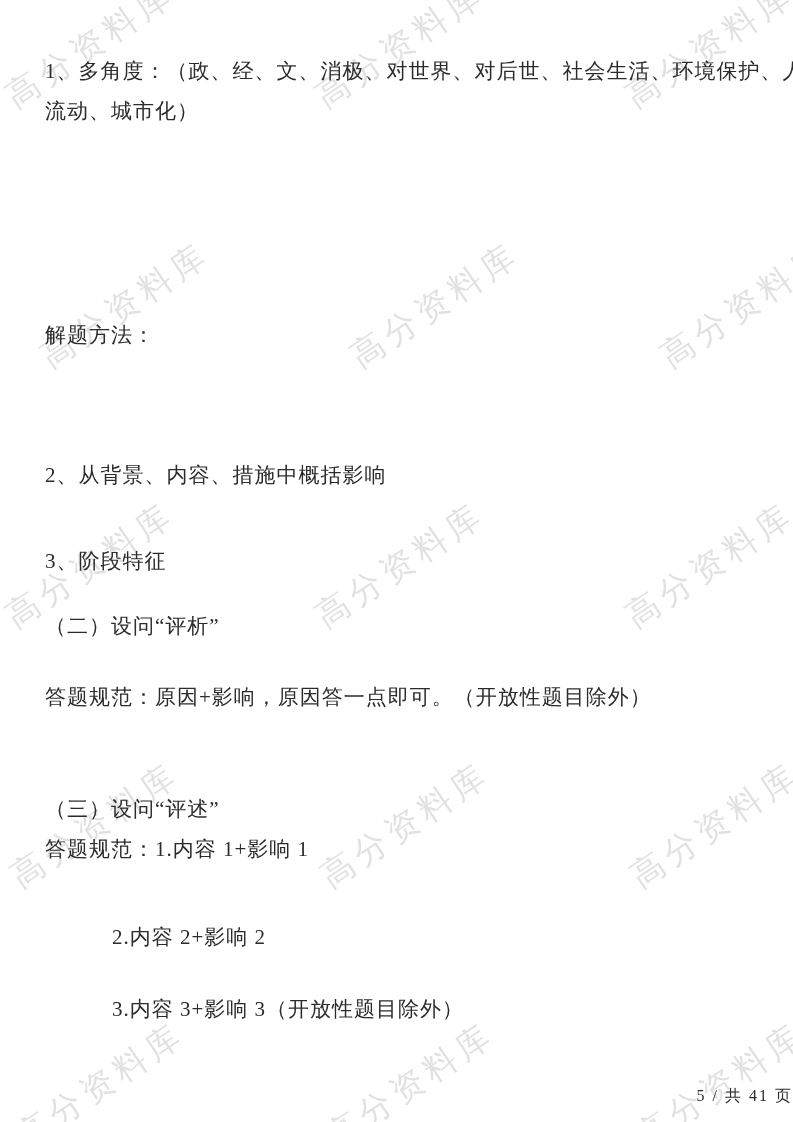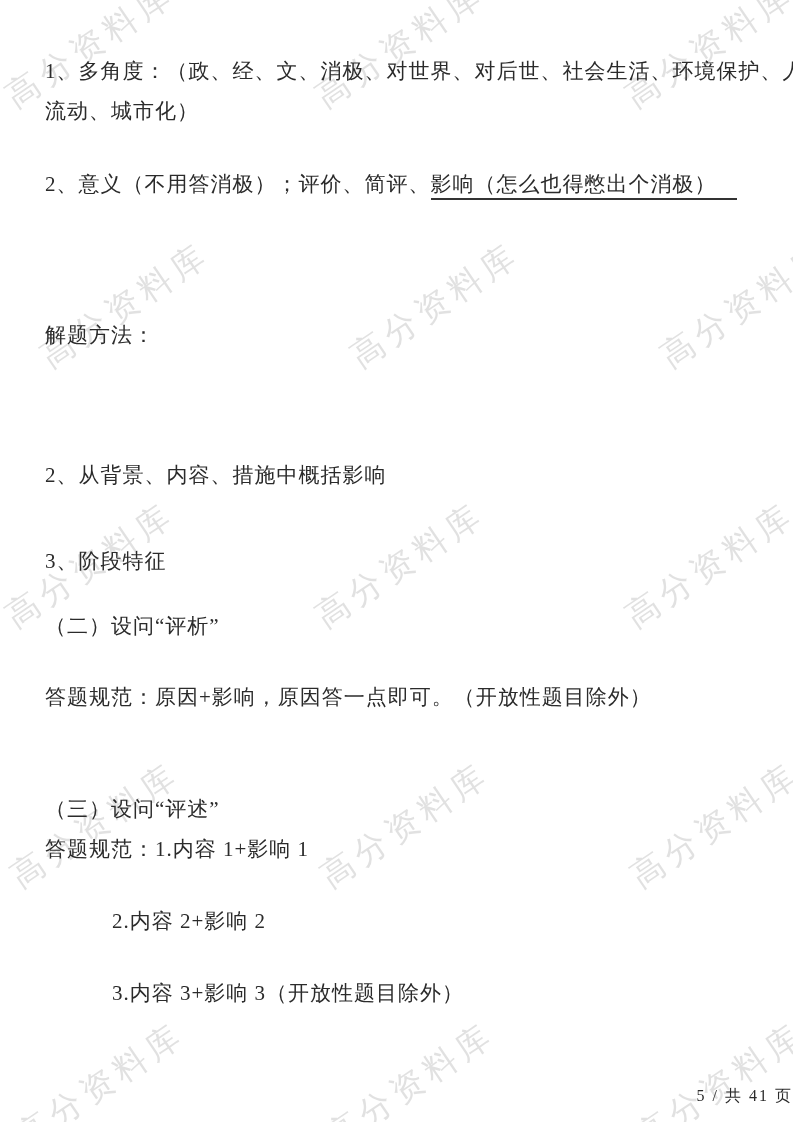--- a/index.html
+++ b/index.html
@@ -33,21 +33,21 @@
   }
   .text-layer { position: absolute; inset: 0; z-index: 1; }
   .line {
     position: absolute;
     left: 45px;
     font-size: 21px;
     line-height: 27px;
     letter-spacing: 1px;
     white-space: nowrap;
   }
-  .line.indented { left: 112px; }
+  .line.indented { left: 112px; margin-top: 16px; }
   .underline-seg {
     border-bottom: 2px solid #333333;
     padding-bottom: 2px;
     padding-right: 20px;
   }
   .footer {
     position: absolute;
     left: 0; right: 0;
     top: 1086px;
     text-align: right;
@@ -75,23 +75,20 @@
       <div class="watermark" style="left: 308px; top: 803px;">高分资料库</div>
       <div class="watermark" style="left: 618px; top: 803px;">高分资料库</div>
       <div class="watermark" style="left: 3px; top: 1063px;">高分资料库</div>
       <div class="watermark" style="left: 313px; top: 1063px;">高分资料库</div>
       <div class="watermark" style="left: 623px; top: 1063px;">高分资料库</div>
     </div>
 
   <div class="text-layer">
     <div class="line" style="top:58px">1、多角度：（政、经、文、消极、对世界、对后世、社会生活、环境保护、人口</div>
     <div class="line" style="top:98px">流动、城市化）</div>
-    <div class="line" style="top:171px">
-      <span>2、意义（不用答消极）；评价、简评、</span><span class="underline-seg">影响（怎么也得憋出个消极）</span>
-    </div>
     <div class="line" style="top:322px">解题方法：</div>
     <div class="line" style="top:462px">2、从背景、内容、措施中概括影响</div>
     <div class="line" style="top:548px">3、阶段特征</div>
     <div class="line" style="top:684px">答题规范：原因+影响，原因答一点即可。（开放性题目除外）</div>
     <div class="line" style="top:613px">（二）设问“评析”</div>
     <div class="line" style="top:796px">（三）设问“评述”</div>
     <div class="line" style="top:836px">答题规范：1.内容 1+影响 1</div>
     <div class="line indented" style="top:908px">2.内容 2+影响 2</div>
     <div class="line indented" style="top:980px">3.内容 3+影响 3（开放性题目除外）</div>
 

